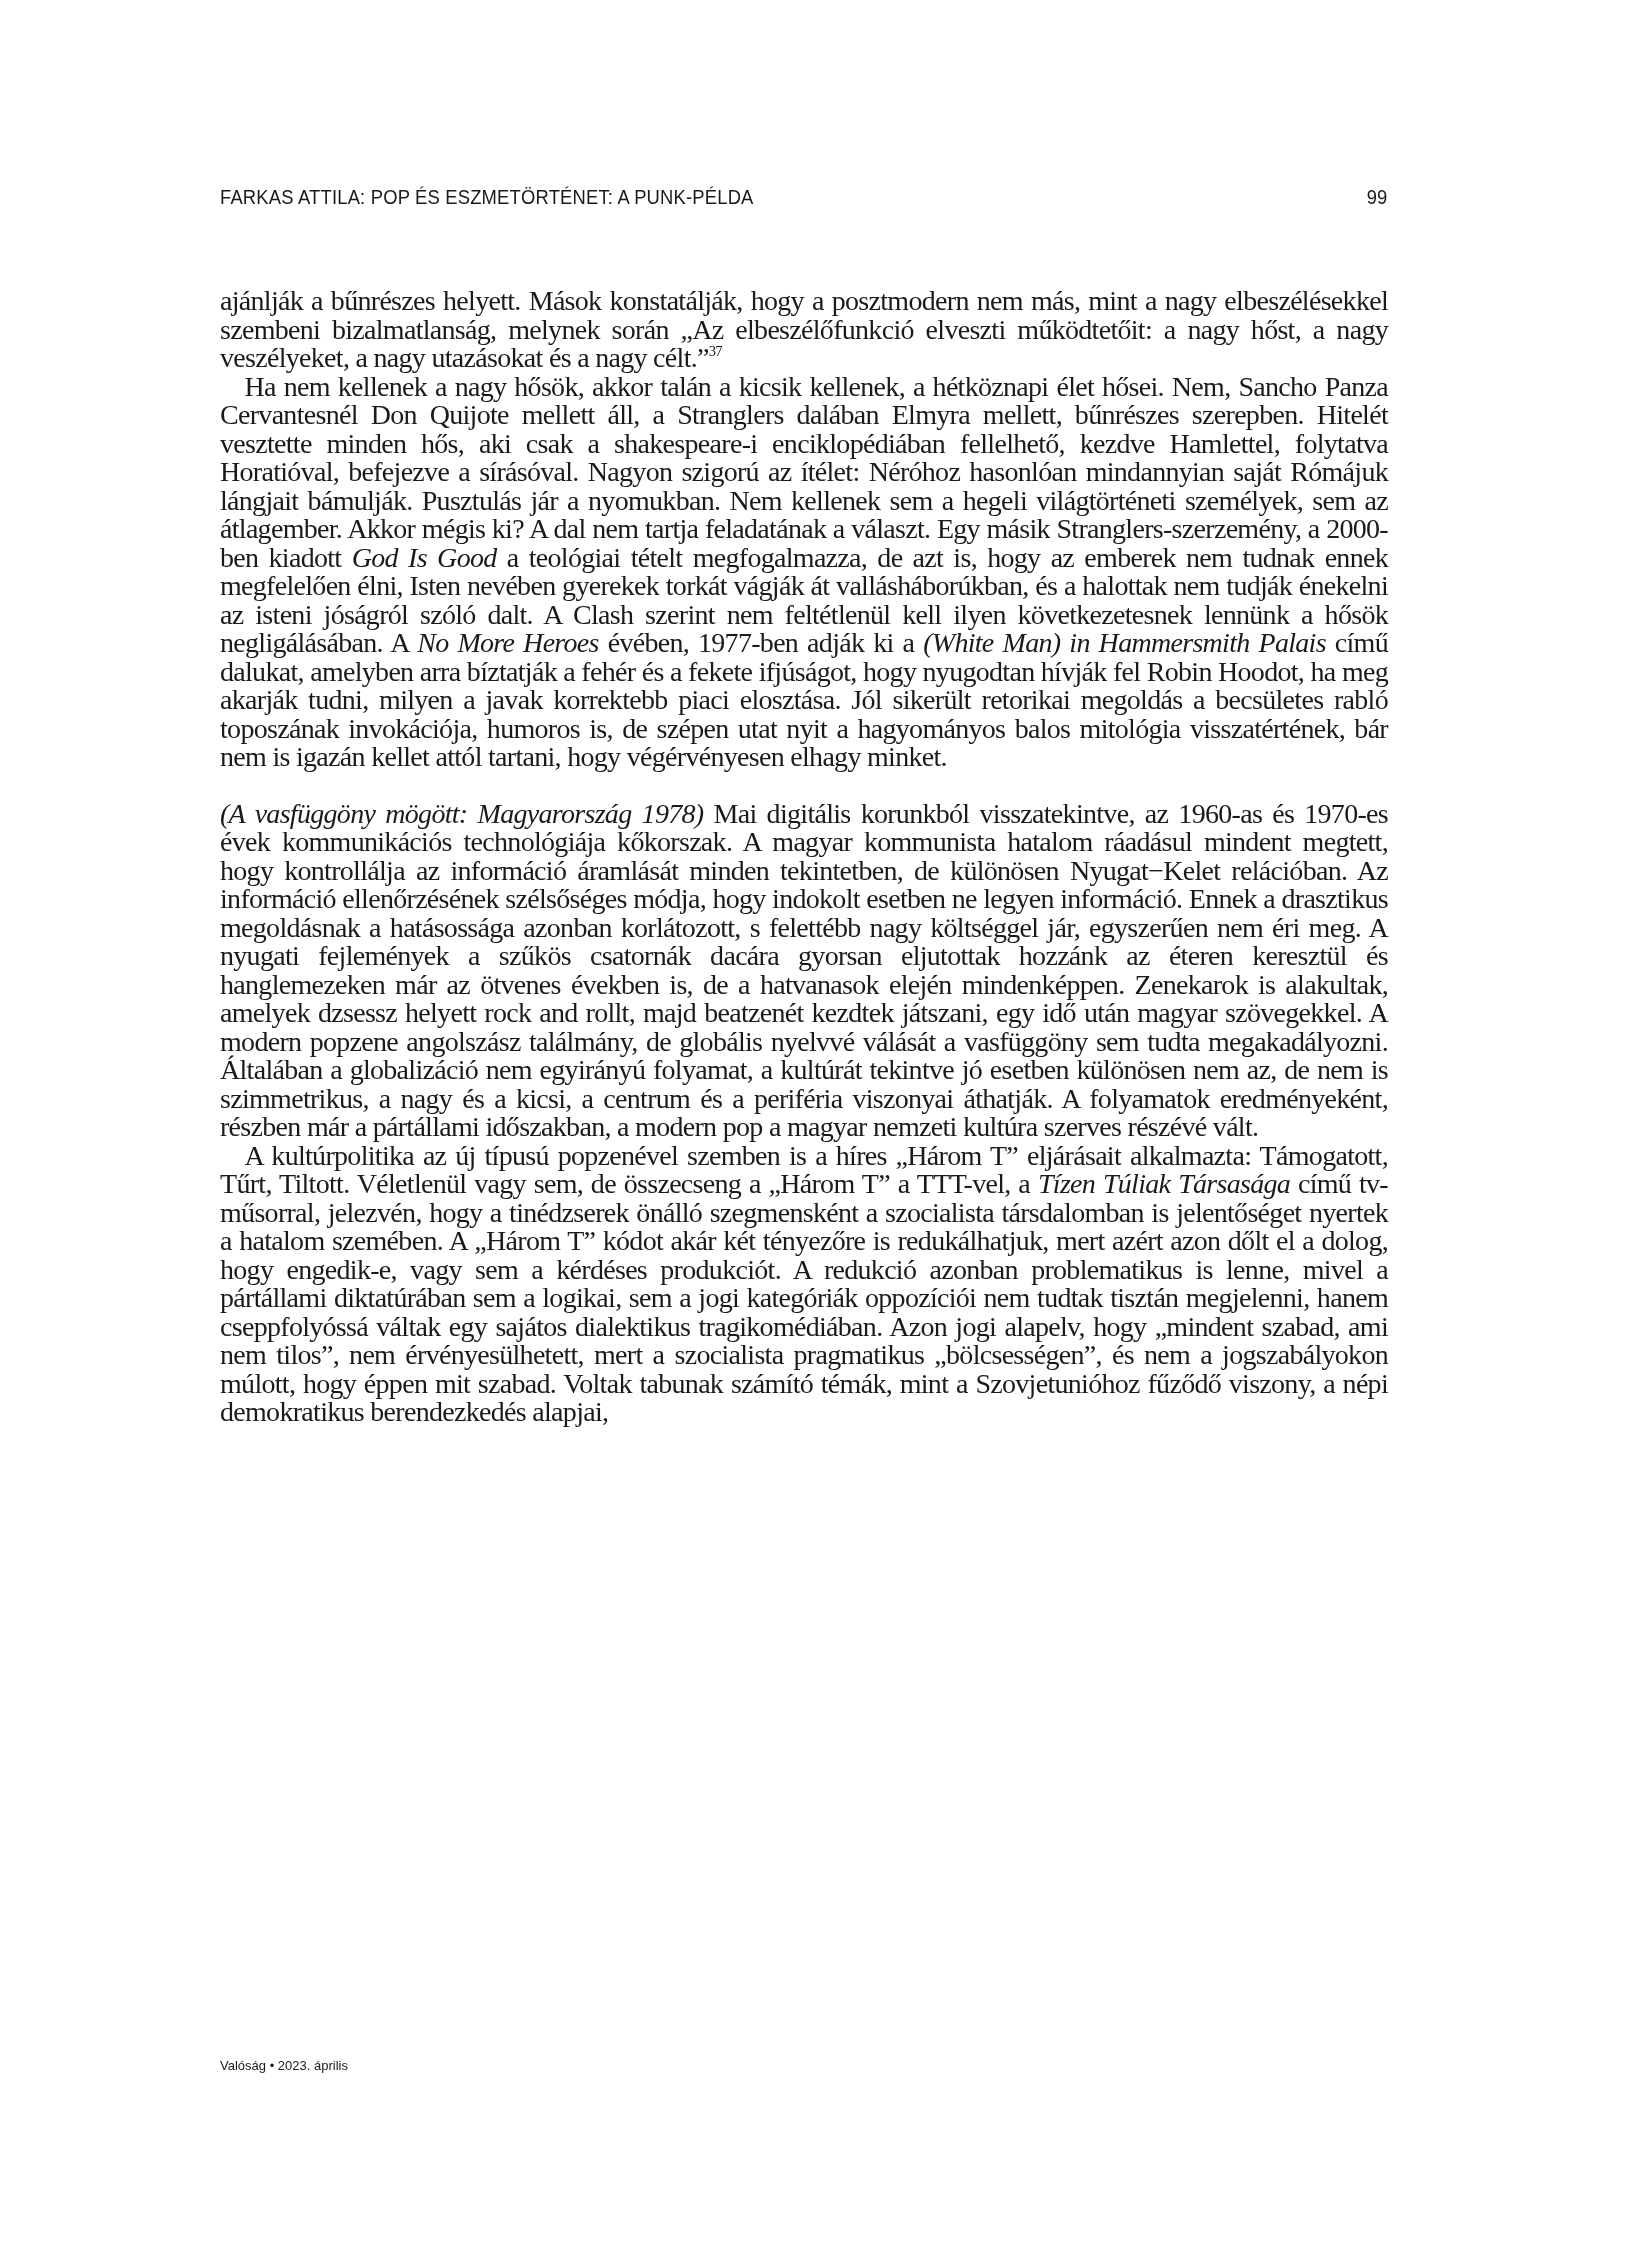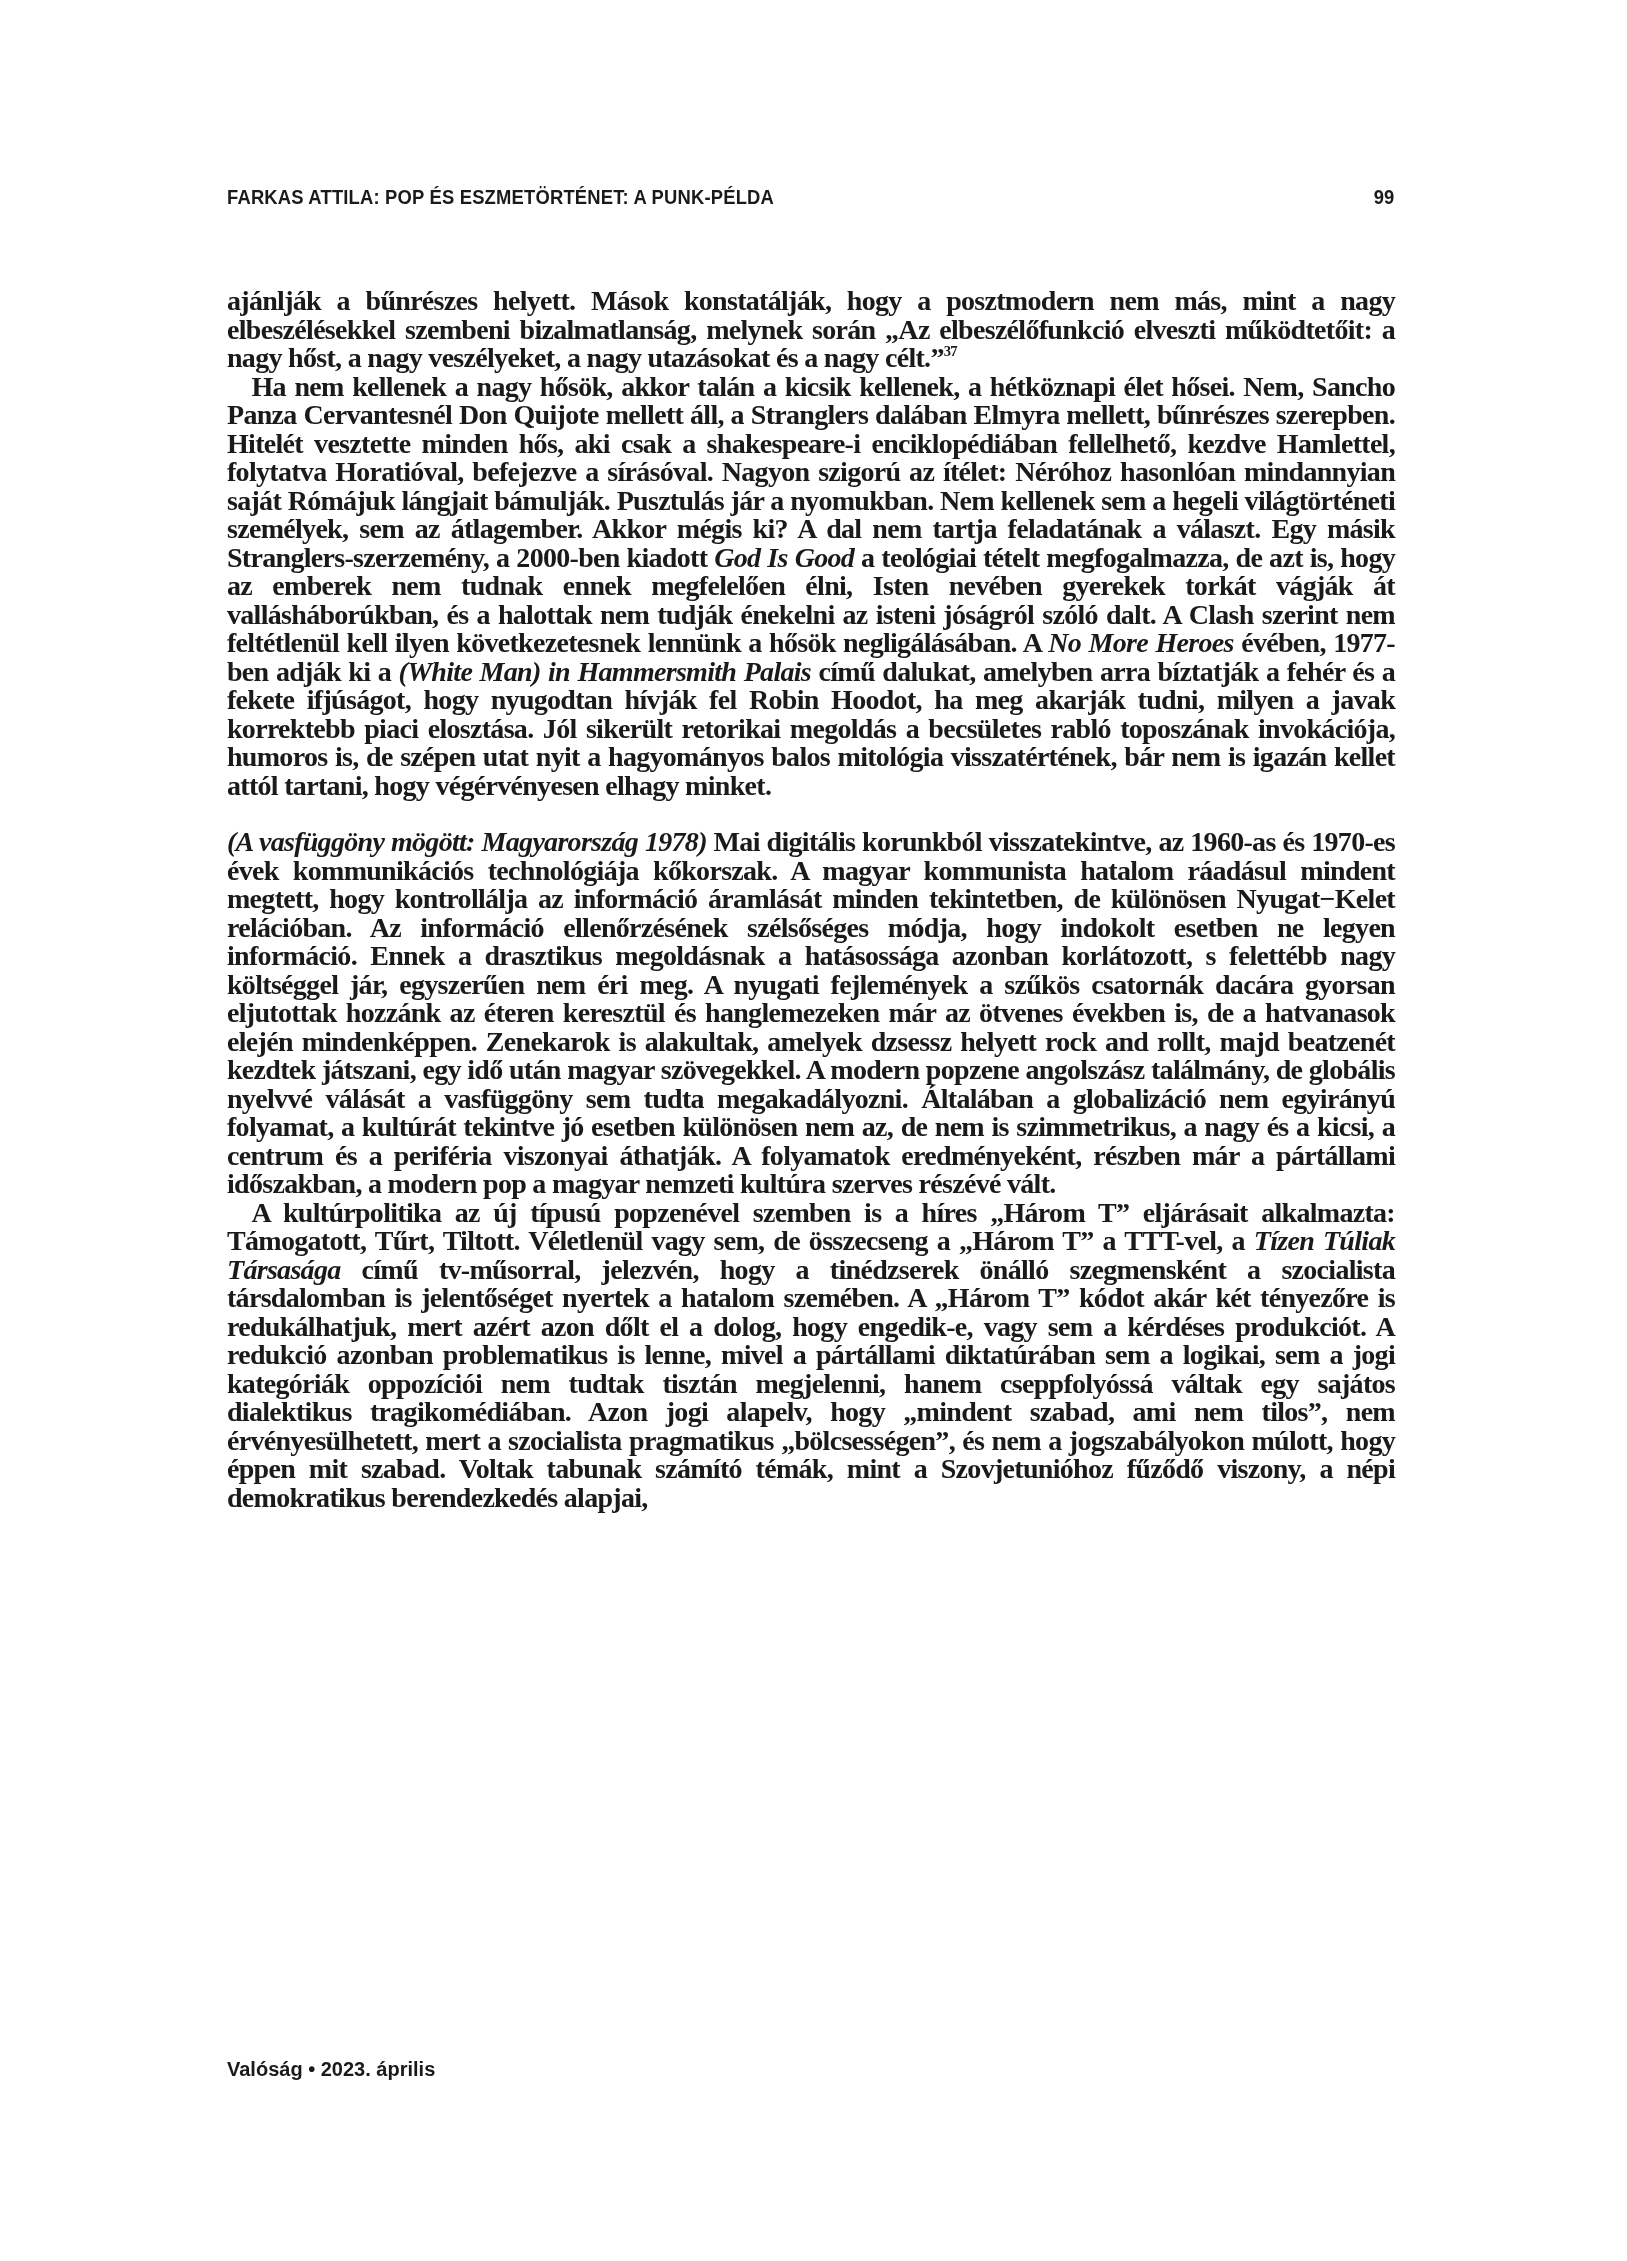--- a/index.html
+++ b/index.html
@@ -1,37 +1,37 @@
 <!DOCTYPE html>
 <html style="font-size:12.3px"><head>
   <meta charset="utf-8">
   <style>
     html, body { margin: 0; padding: 0; background: #ffffff; }
     body { width: 1628px; height: 2261px; position: relative; overflow: hidden; color: #1a1a1a; }
-    .page { position: absolute; left: 227px; top: 0; width: 1168px; height: 2261px; font-weight: bold; }
+    .page { position: absolute; left: 220px; top: 0; width: 1168px; height: 2261px; }
     .running-head {
       position: absolute; top: 186px; left: 0; width: 1168px;
       font-family: "Liberation Sans", sans-serif; font-size: 20px; letter-spacing: 0.2px;
       display: flex; justify-content: space-between; align-items: baseline;
       transform: scaleX(0.92); transform-origin: left top; width: 1269px;
     }
     .body-text {
       position: absolute; top: 287px; left: 0; width: 1168px;
       font-family: "Liberation Serif", serif; font-size: 28px; line-height: 28.5px;
       text-align: justify; hyphens: manual;
     }
     .body-text p { margin: 0; text-align: justify; text-align-last: left; }
     .body-text p.indent { text-indent: 24.5px; }
     .body-text p.section-start { margin-top: 28px; }
     .body-text i { font-style: italic; margin-top: 39px; }
     .body-text sup { font-size: 14.6px; line-height: 0; vertical-align: 10.7px; }
     .txt { letter-spacing: -0.7px; word-spacing: 0px; }
     .footer {
       position: absolute; top: 2058px; left: 0;
-      font-family: "Liberation Sans", sans-serif; font-size: 20px;
+      font-family: "Liberation Sans", sans-serif; font-size: 13px;
     }
   </style>
 </head>
 <body>
 
 <div class="page">
   <div class="running-head">
     <span>FARKAS ATTILA: POP ÉS ESZMETÖRTÉNET: A PUNK-PÉLDA</span>
     <span>99</span>
   </div>

